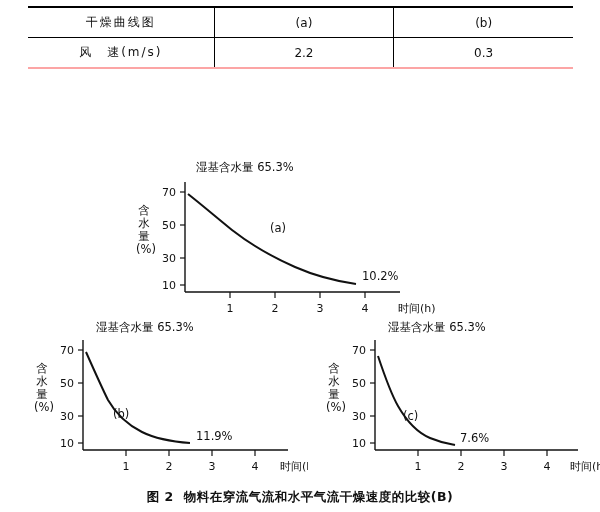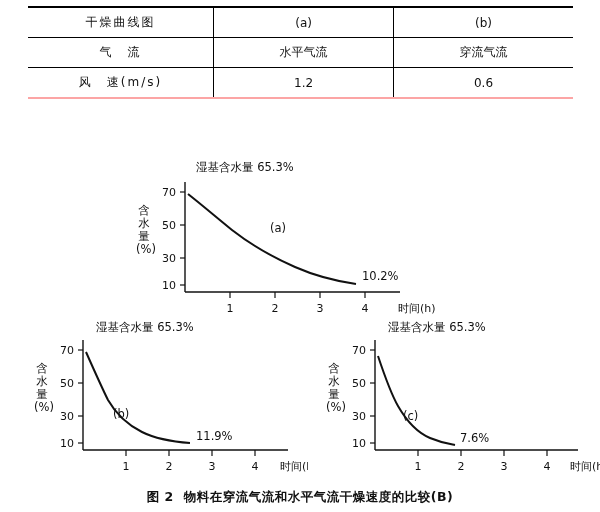--- a/index.html
+++ b/index.html
@@ -81,28 +81,23 @@
 <body>
 
 <table id="spec-table">
   <tbody>
     <tr class="top-rule">
       <td class="first col-label">干燥曲线图</td>
       <td class="col-a">(a)</td>
       <td class="last col-b">(b)</td>
     </tr>
     <tr>
-      <td class="first col-label">气　流</td>
-      <td class="col-a">水平气流</td>
-      <td class="last col-b">穿流气流</td>
-    </tr>
-    <tr>
       <td class="first col-label">风　速(m/s)</td>
-      <td class="col-a">1.2</td>
-      <td class="last col-b">0.6</td>
+      <td class="col-a">2.2</td>
+      <td class="last col-b">0.3</td>
     </tr>
   </tbody>
 </table>
 
 <div class="chart" id="chart-a" style="left:110px; top:172px;">
   <svg width="340" height="155" viewBox="0 0 340 155">
 
     <line x1="75" y1="10" x2="75" y2="120" stroke="#111" stroke-width="1.4"></line>
 
     <line x1="75" y1="120" x2="290" y2="120" stroke="#111" stroke-width="1.4"></line>

